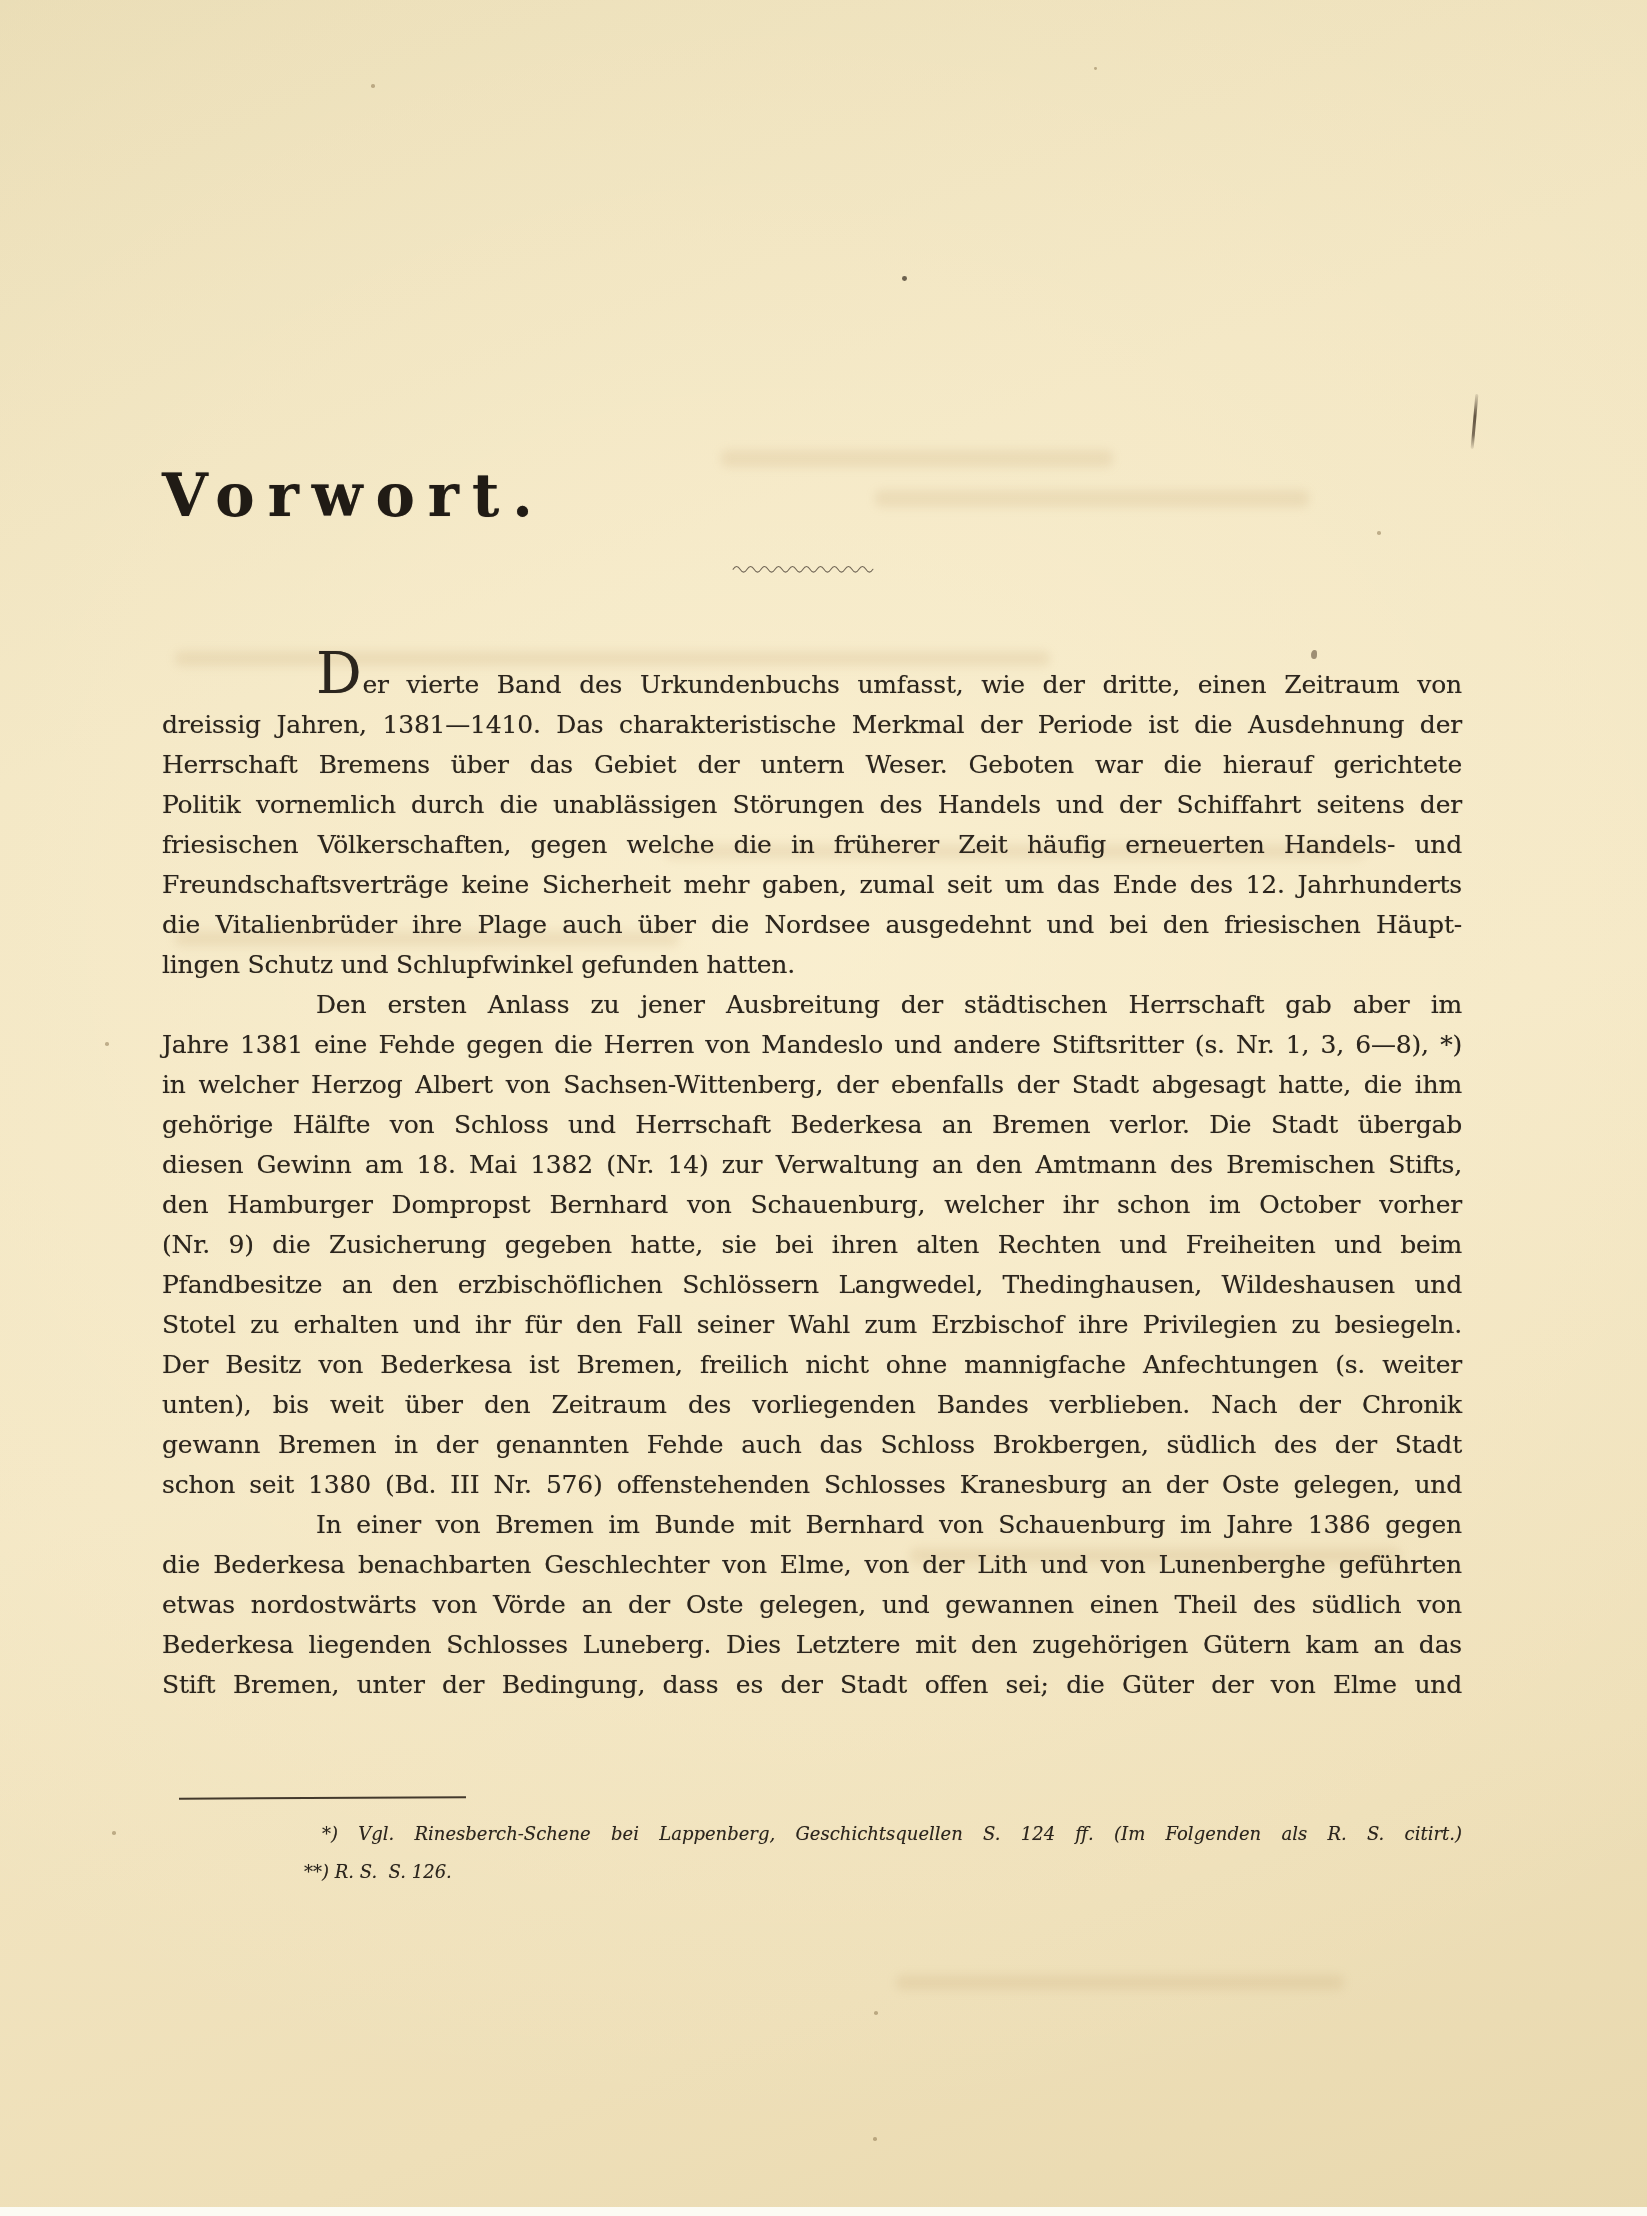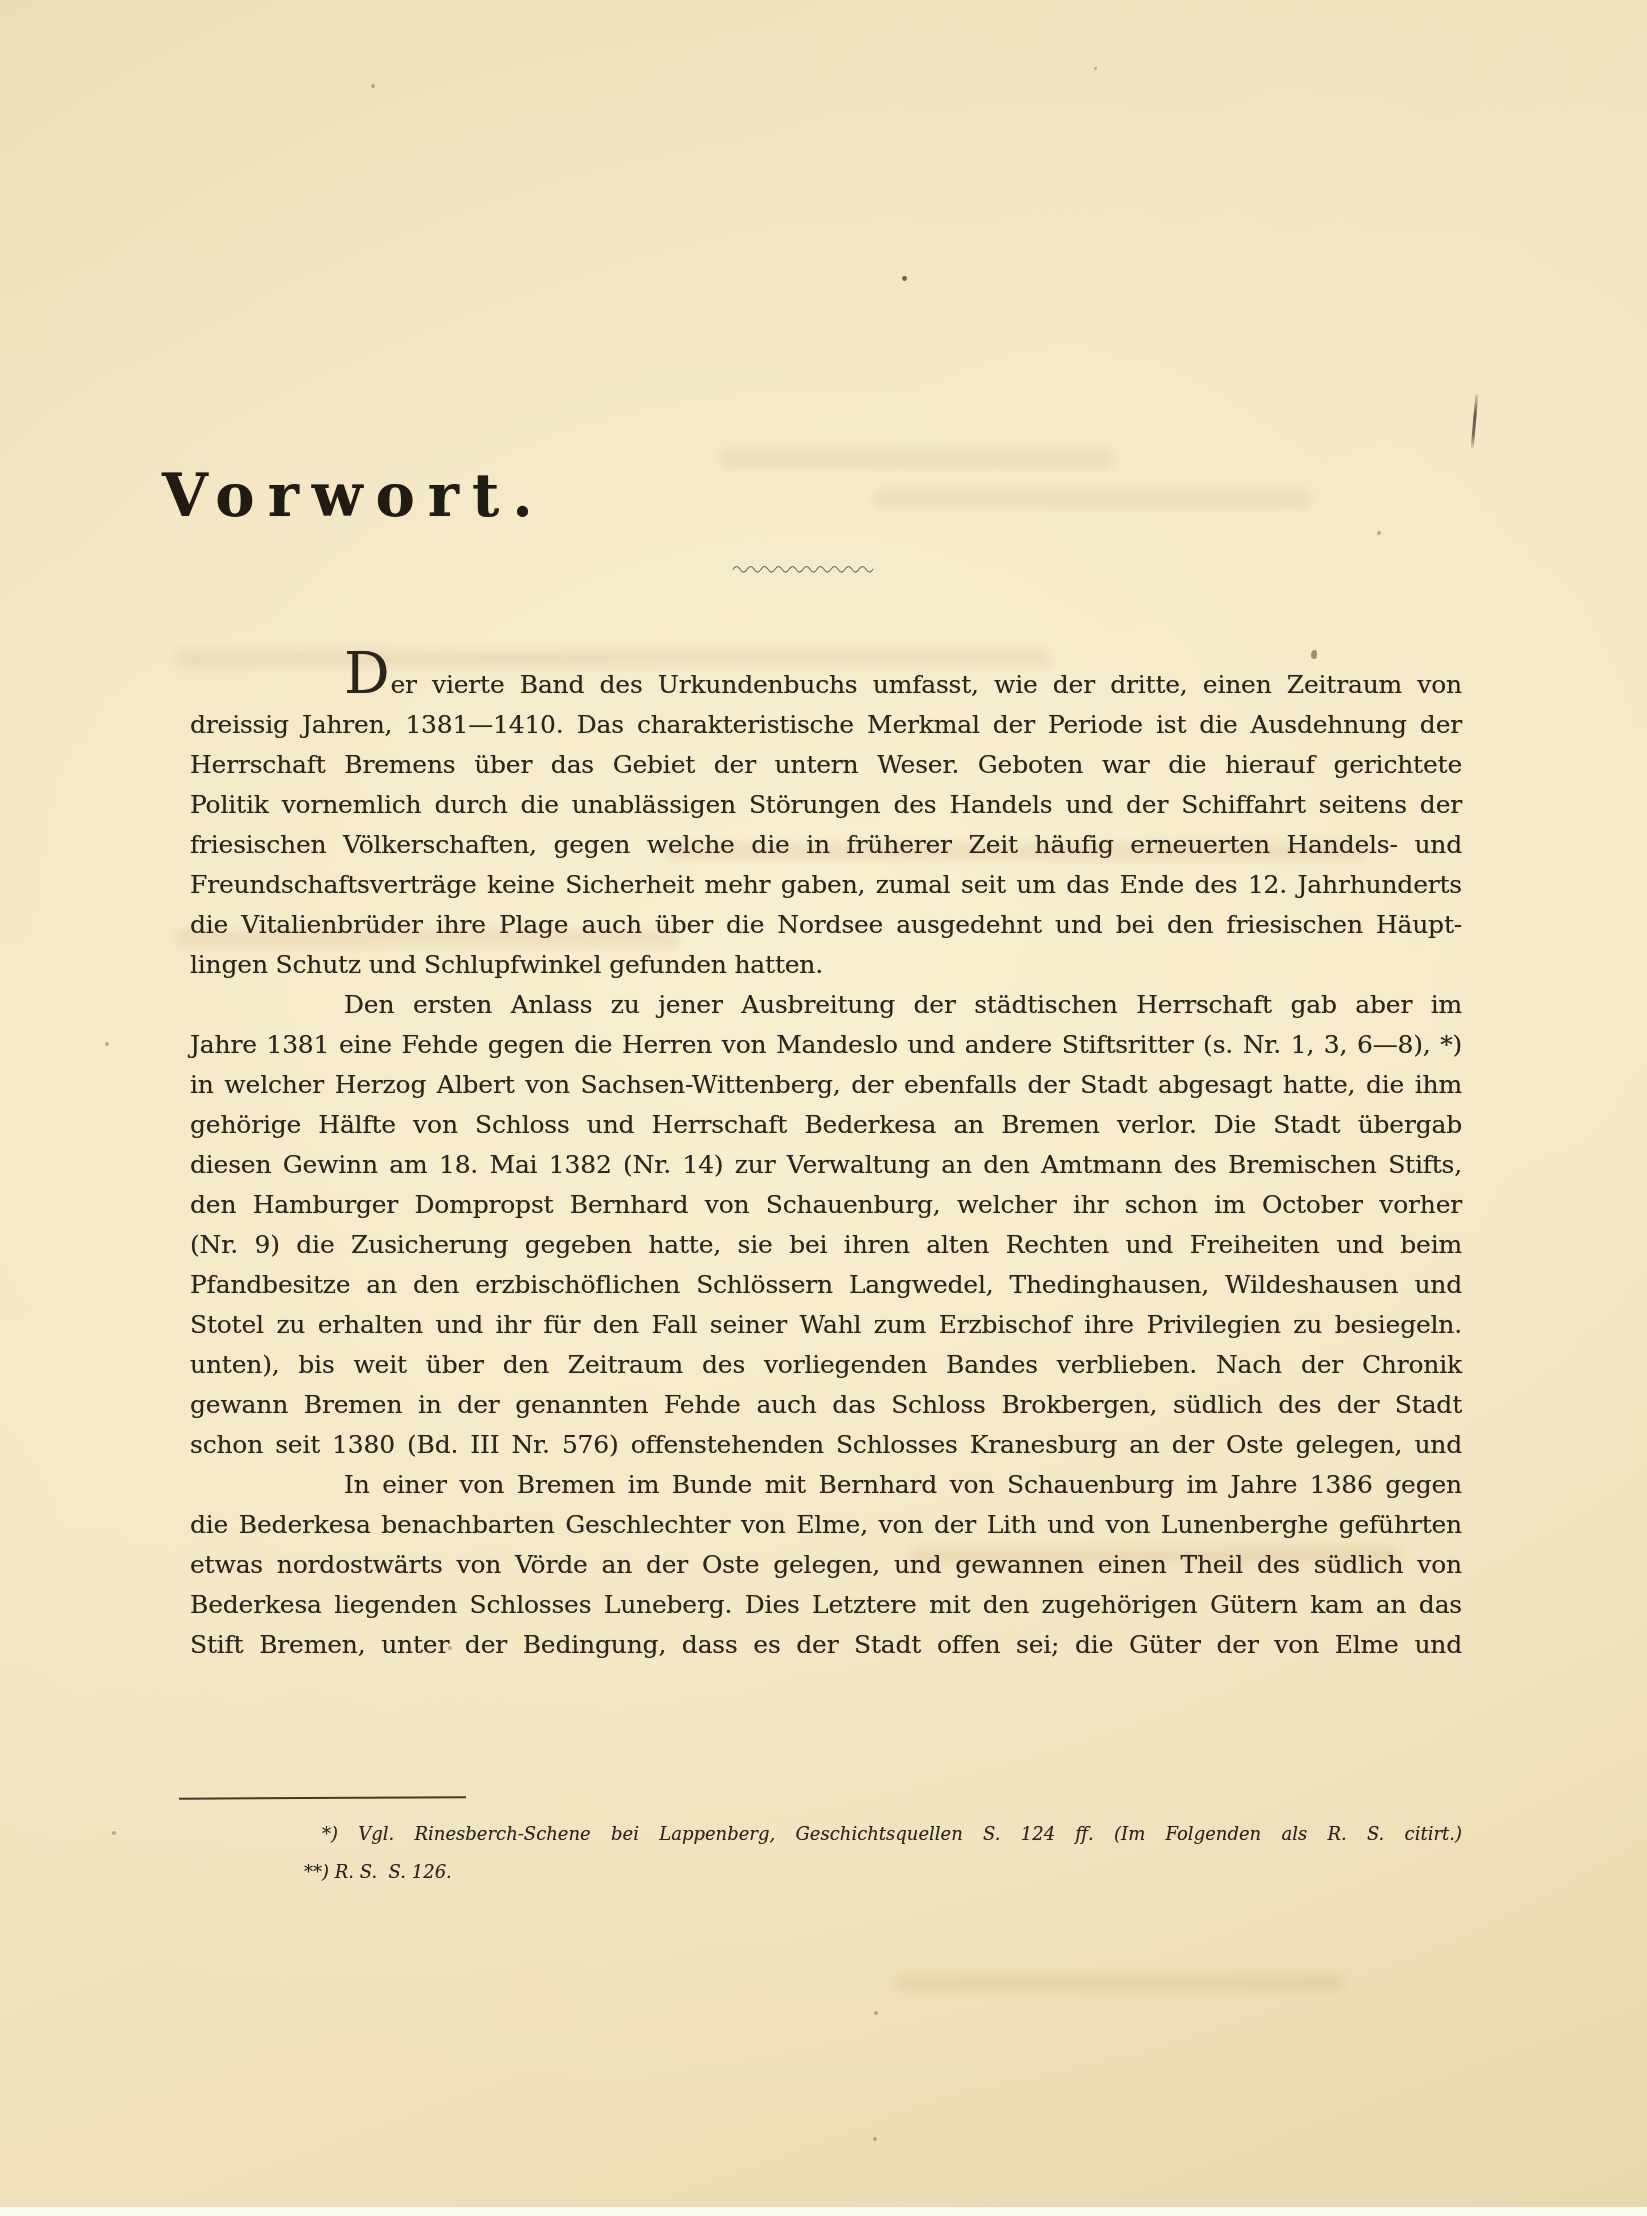--- a/index.html
+++ b/index.html
@@ -21,21 +21,21 @@
     text-align:left;font-weight:bold;font-size:59px;line-height:1;
     letter-spacing:0.22em;color:#201b15;
     text-shadow:0 0 0.7px rgba(32,27,21,0.55);
   }
   .ornament{position:absolute;top:563px;left:731px;opacity:0.8;}
   .text-block{
     position:absolute;top:665px;left:162px;width:1300px;
     font-size:25px;line-height:40px;letter-spacing:-0.2px;
     text-shadow:0 0 0.7px rgba(43,37,29,0.45);
   }
-  .line{height:40px;overflow:visible;margin-left:28px;}
+  .line{height:40px;overflow:visible;}
   .line.justify{text-align:justify;text-align-last:justify;}
   .line.indent{padding-left:154px;}
   .initial{font-size:57px;line-height:0;letter-spacing:0.7px;}
   .footnote-rule{
     position:absolute;top:1797px;left:179px;width:287px;height:2.1px;
     background:#43392c;transform:rotate(-0.25deg);
   }
   .footnotes{
     position:absolute;top:1815px;left:162px;width:1300px;
     font-size:18px;line-height:38px;
@@ -102,20 +102,21 @@
       <div>
         <div class="line indent justify">Den ersten Anlass zu jener Ausbreitung der städtischen Herrschaft gab aber im</div>
         <div class="line justify">Jahre 1381 eine Fehde gegen die Herren von Mandeslo und andere Stiftsritter (s. Nr. 1, 3, 6—8), *)</div>
         <div class="line justify">in welcher Herzog Albert von Sachsen-Wittenberg, der ebenfalls der Stadt abgesagt hatte, die ihm</div>
         <div class="line justify">gehörige Hälfte von Schloss und Herrschaft Bederkesa an Bremen verlor.  Die Stadt übergab</div>
         <div class="line justify">diesen Gewinn am 18. Mai 1382 (Nr. 14) zur Verwaltung an den Amtmann des Bremischen Stifts,</div>
         <div class="line justify">den Hamburger Dompropst Bernhard von Schauenburg, welcher ihr schon im October vorher</div>
         <div class="line justify">(Nr. 9) die Zusicherung gegeben hatte, sie bei ihren alten Rechten und Freiheiten und beim</div>
         <div class="line justify">Pfandbesitze an den erzbischöflichen Schlössern Langwedel, Thedinghausen, Wildeshausen und</div>
         <div class="line justify">Stotel zu erhalten und ihr für den Fall seiner Wahl zum Erzbischof ihre Privilegien zu besiegeln.</div>
+        <div class="line justify">Der Besitz von Bederkesa ist Bremen, freilich nicht ohne mannigfache Anfechtungen (s. weiter</div>
         <div class="line justify">unten), bis weit über den Zeitraum des vorliegenden Bandes verblieben.  Nach der Chronik</div>
         <div class="line justify">gewann Bremen in der genannten Fehde auch das Schloss Brokbergen, südlich des der Stadt</div>
         <div class="line justify">schon seit 1380 (Bd. III Nr. 576) offenstehenden Schlosses Kranesburg an der Oste gelegen, und</div>
       </div>
       <div>
         <div class="line indent justify">In einer von Bremen im Bunde mit Bernhard von Schauenburg im Jahre 1386 gegen</div>
         <div class="line justify">die Bederkesa benachbarten Geschlechter von Elme, von der Lith und von Lunenberghe geführten</div>
         <div class="line justify">etwas nordostwärts von Vörde an der Oste gelegen, und gewannen einen Theil des südlich von</div>
         <div class="line justify">Bederkesa liegenden Schlosses Luneberg.  Dies Letztere mit den zugehörigen Gütern kam an das</div>
         <div class="line justify">Stift Bremen, unter der Bedingung, dass es der Stadt offen sei; die Güter der von Elme und</div>

